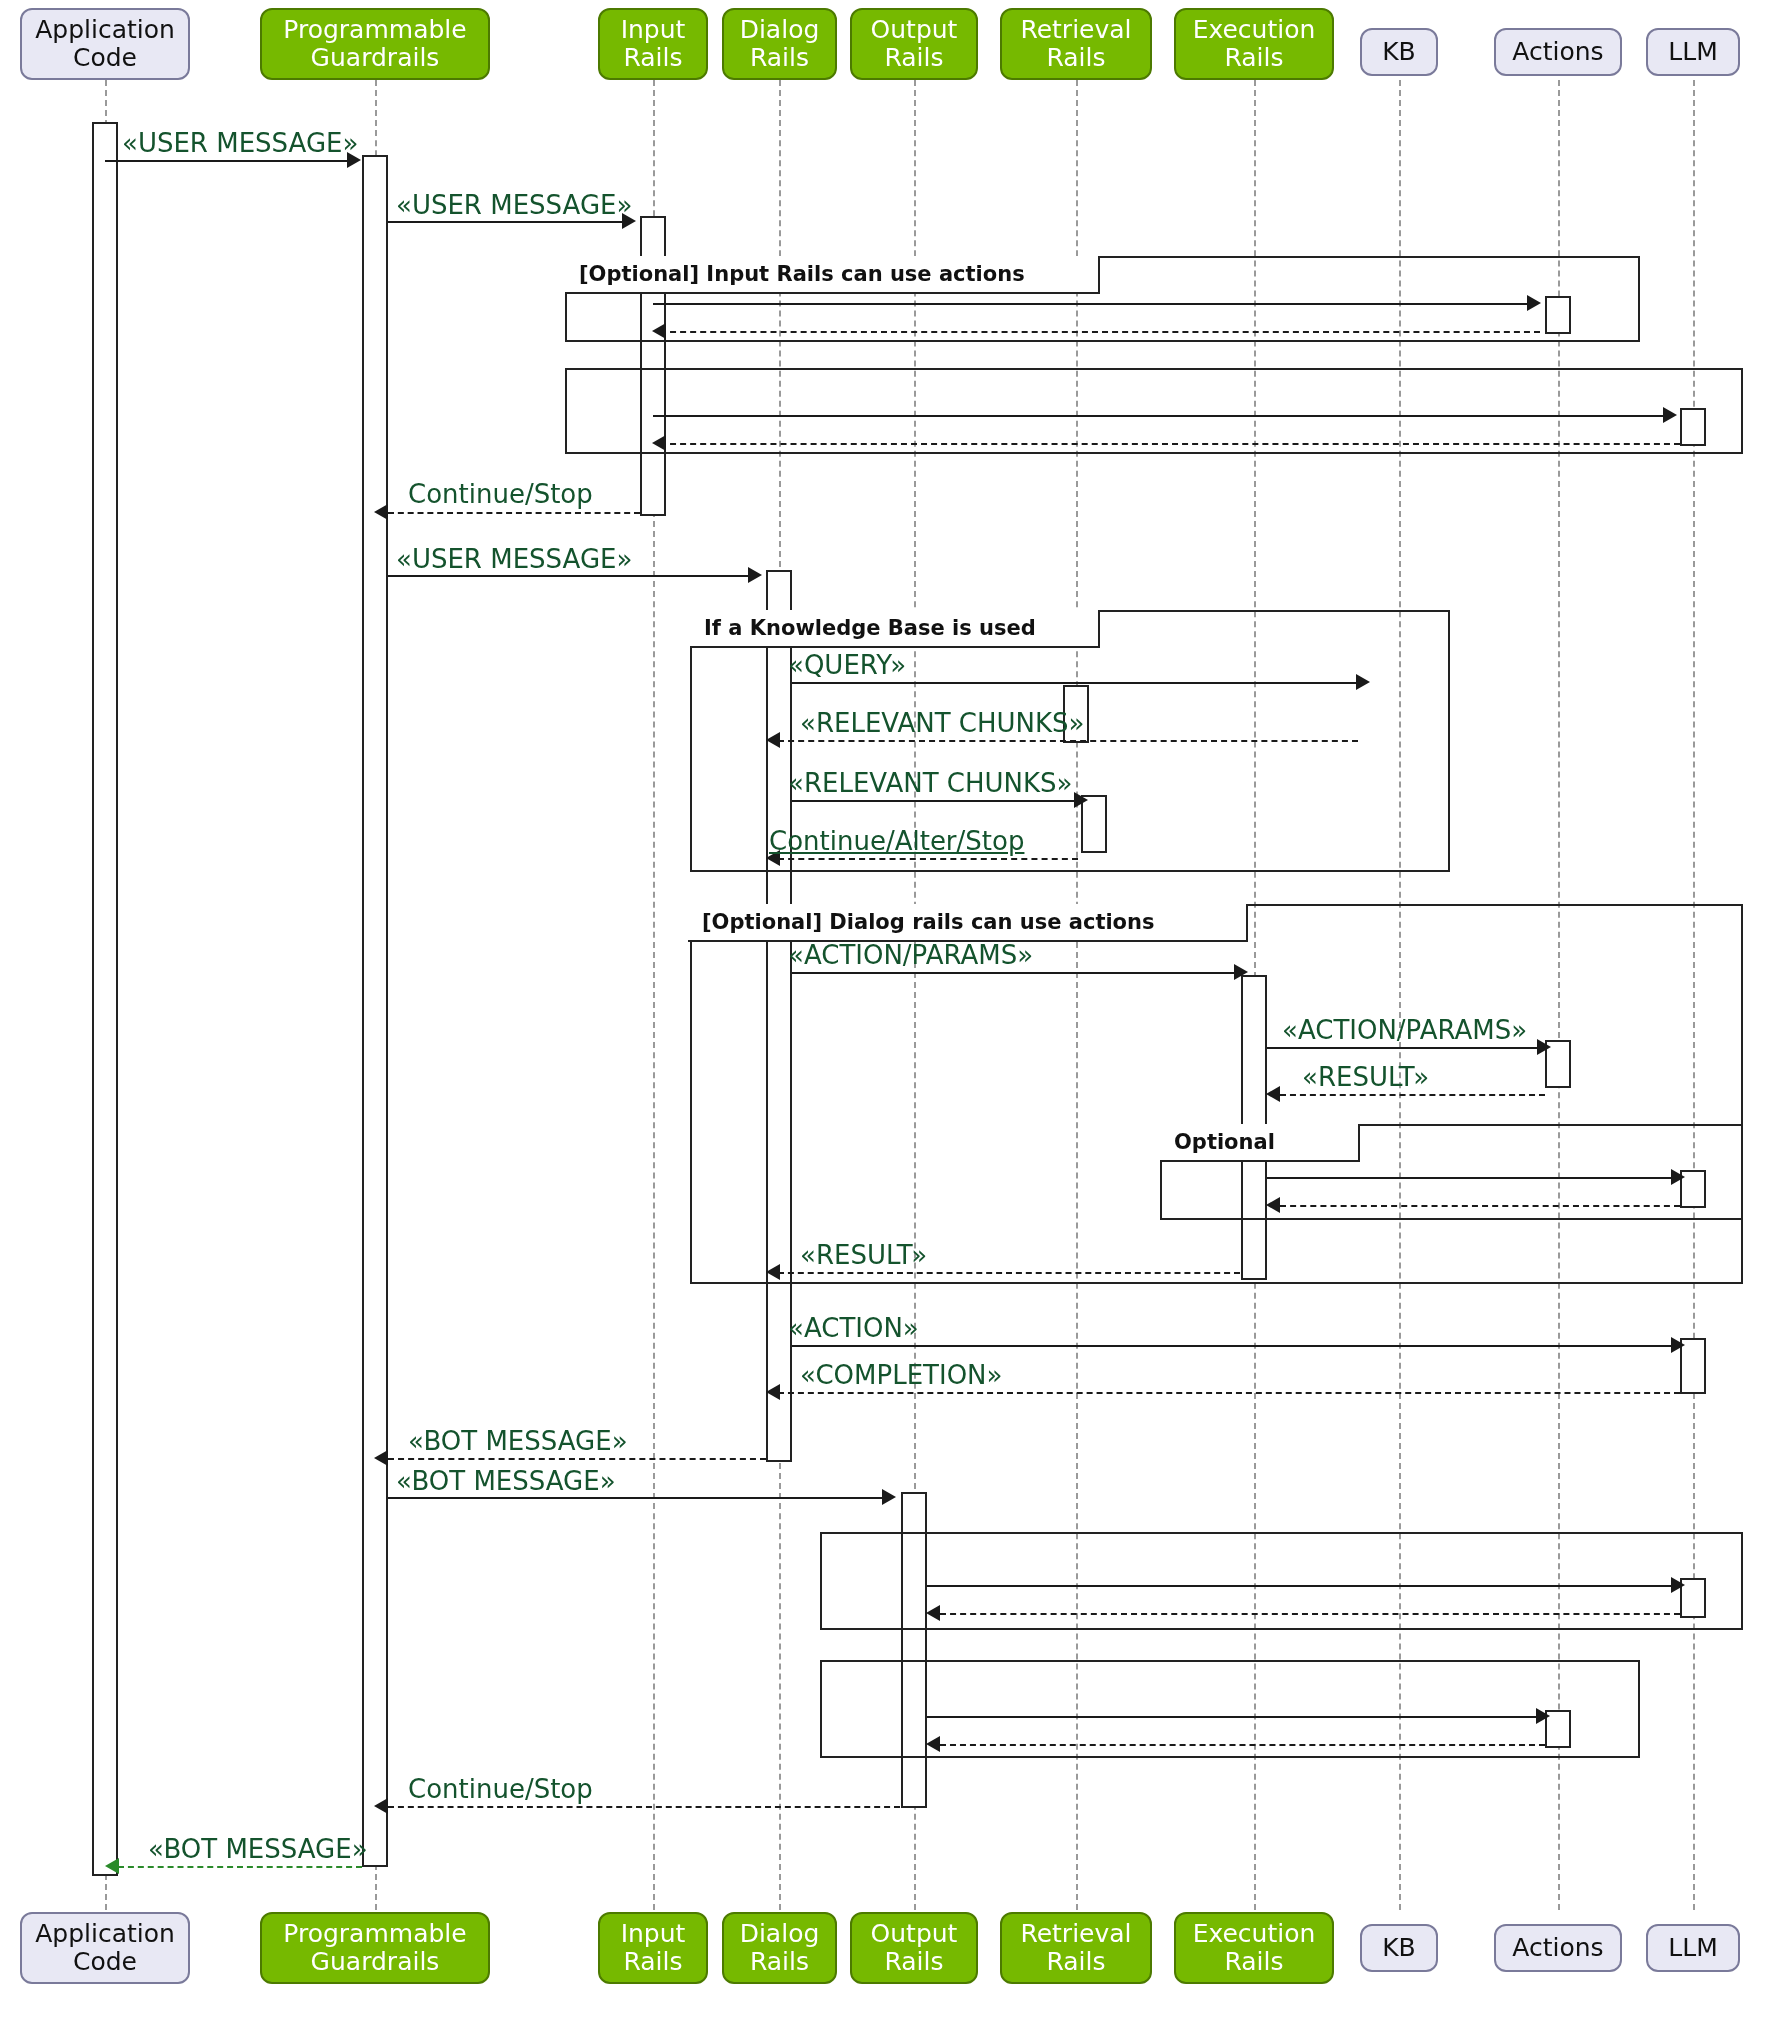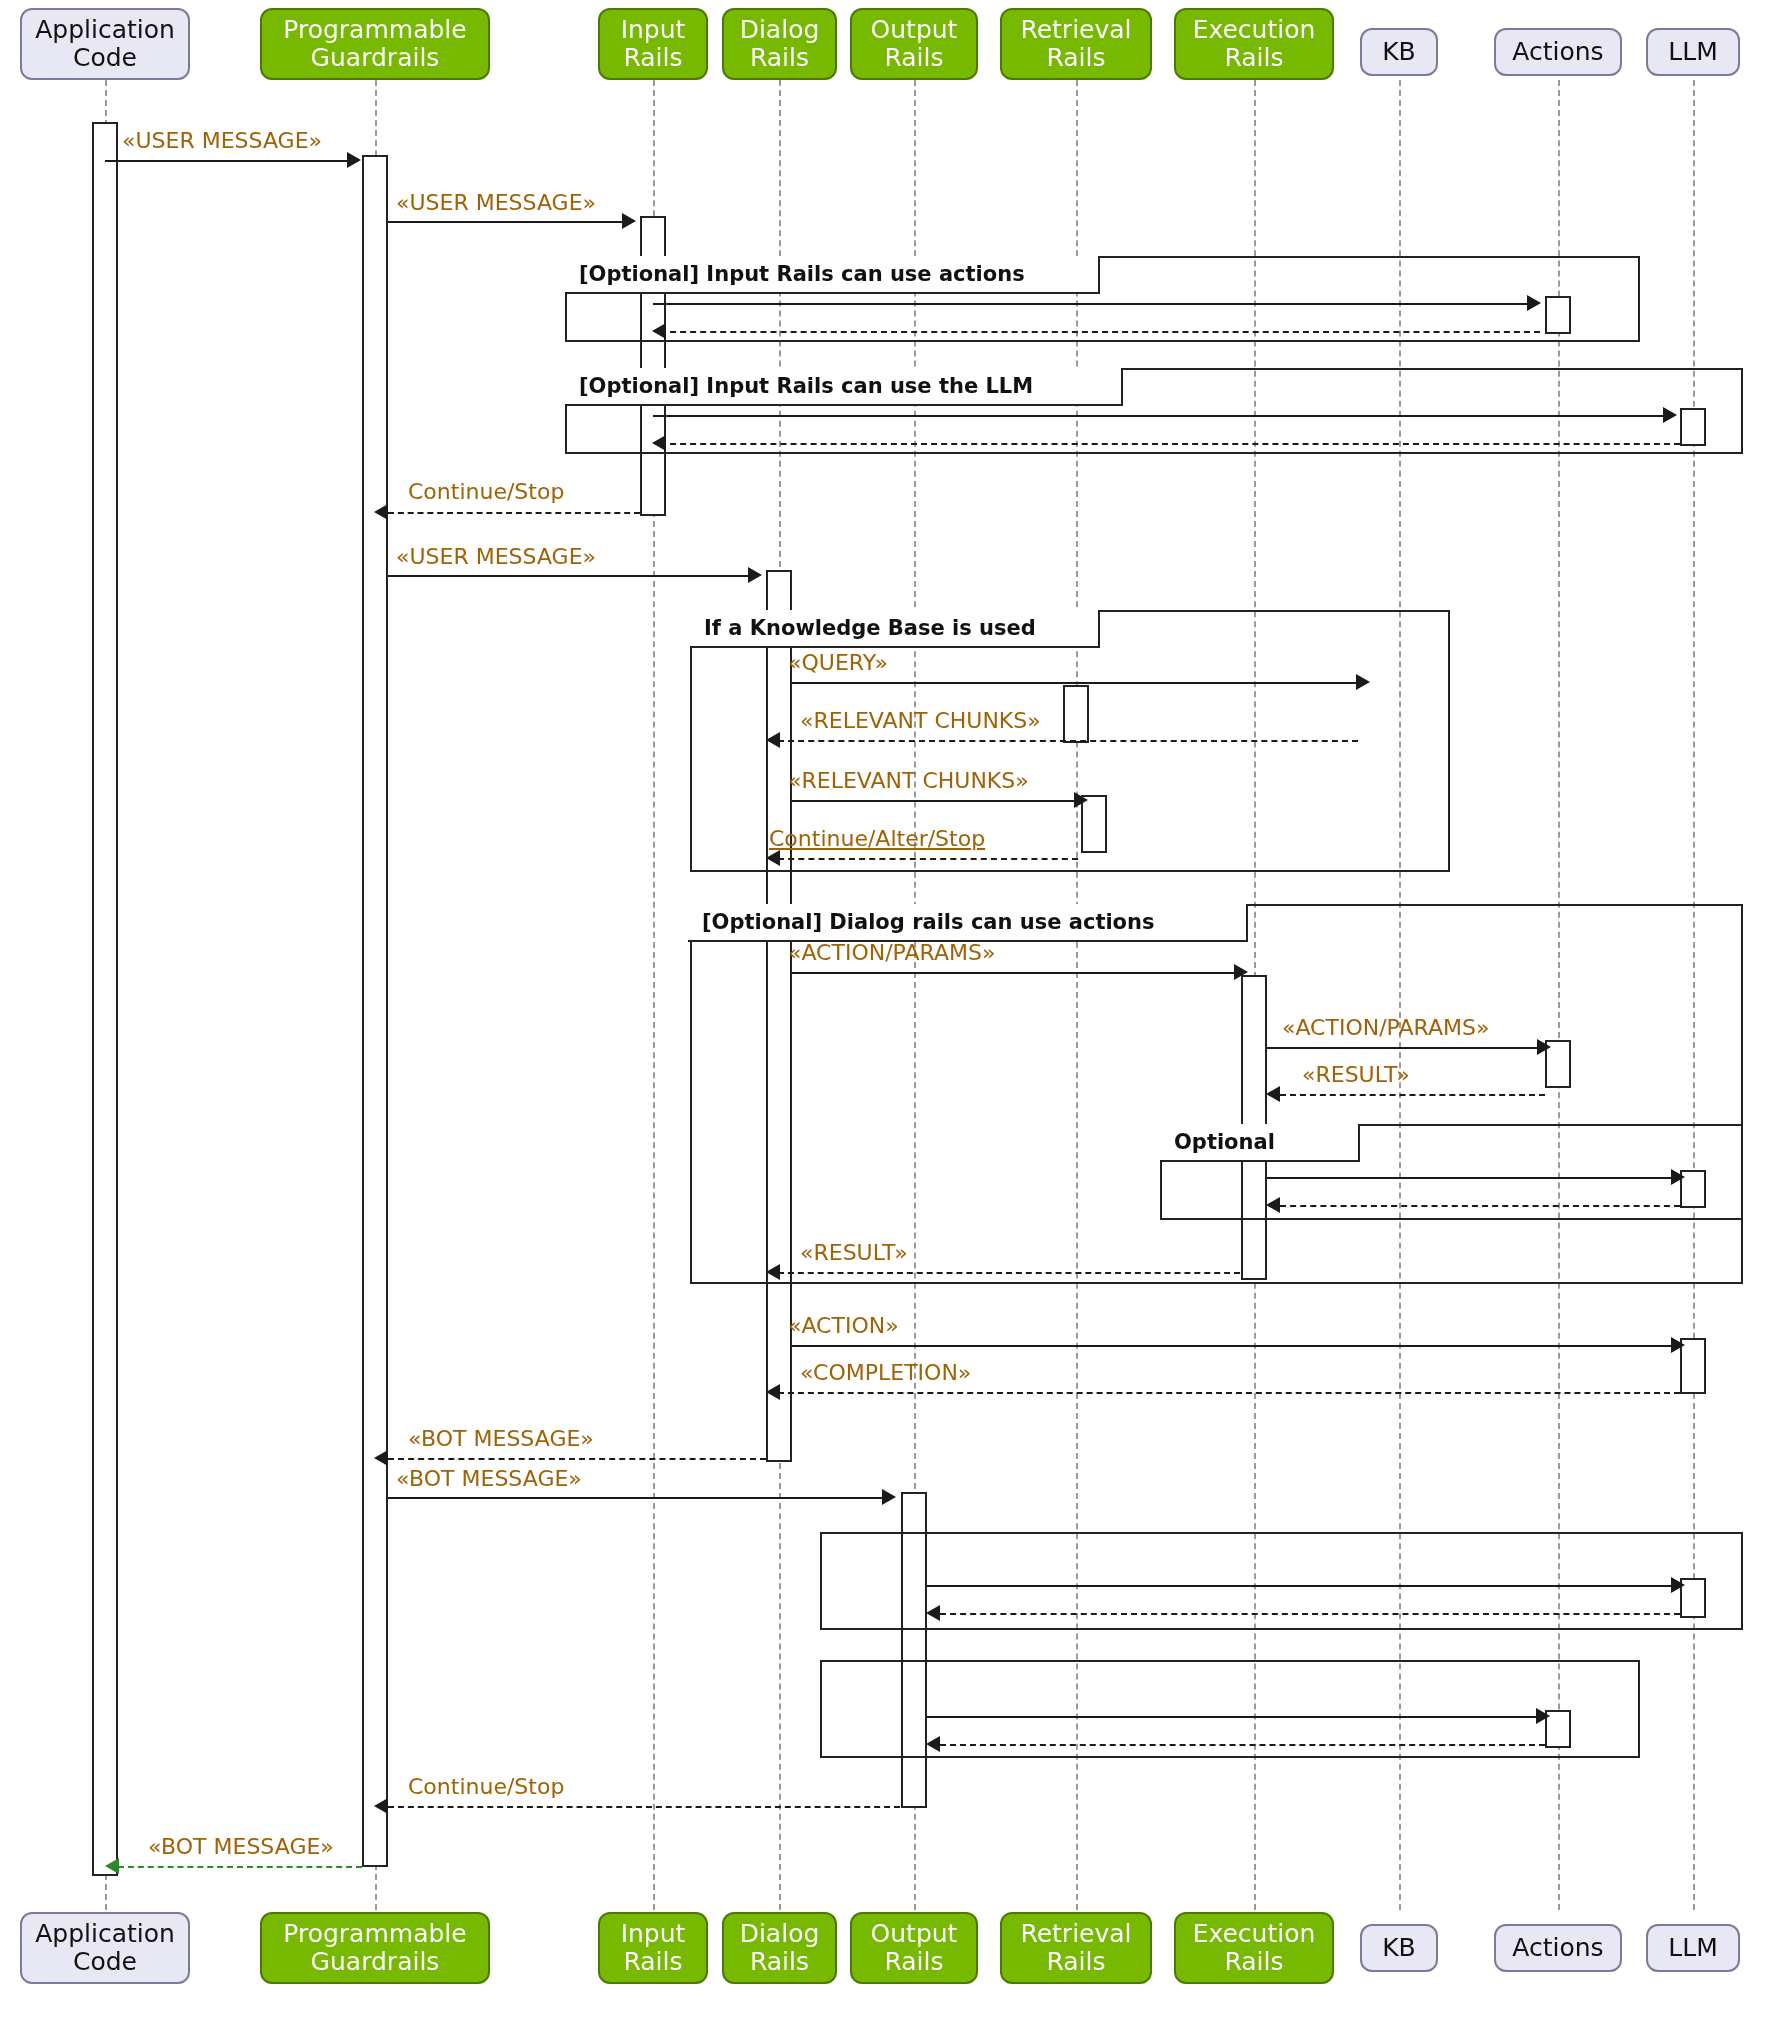--- a/index.html
+++ b/index.html
@@ -19,21 +19,21 @@
   .frame-label:after{content:"";position:absolute;right:-14px;top:0;width:0;height:0;border-top:0 solid transparent;}
 
   .msg{position:absolute;height:0;border-top:2px solid #1a1a1a;}
   .msg.dashed{border-top:2px dashed #1a1a1a;}
   .msg.green{border-top:2px dashed #2a8a2a;}
   .arrowhead{position:absolute;width:0;height:0;}
   .ah-right{border-top:8px solid transparent;border-bottom:8px solid transparent;border-left:14px solid #1a1a1a;}
   .ah-left{border-top:8px solid transparent;border-bottom:8px solid transparent;border-right:14px solid #1a1a1a;}
   .ah-left-green{border-top:8px solid transparent;border-bottom:8px solid transparent;border-right:14px solid #2a8a2a;}
 
-  .msglabel{position:absolute;font-size:22px;color:#a16207;white-space:nowrap;}
+  .msglabel{position:absolute;font-size:26px;color:#14532d;white-space:nowrap;}
 </style>
 </head>
 <body>
 
 <div id="canvas">
 
   <div class="participant p-plain" style="left:20px;top:8px;width:170px;height:72px;">
     <div><span>Application</span><br><span>Code</span></div>
   </div>
   <div class="participant p-green" style="left:260px;top:8px;width:230px;height:72px;">
@@ -90,23 +90,20 @@
   <div class="activation" style="left:901px;top:1492px;width:26px;height:316px;"></div>
   <div class="activation" style="left:1680px;top:1578px;width:26px;height:40px;"></div>
   <div class="activation" style="left:1545px;top:1710px;width:26px;height:38px;"></div>
 
   <div class="frame" style="left:565px;top:256px;width:1075px;height:86px;"></div>
   <div class="frame-label" style="left:565px;top:256px;width:535px;height:38px;">
     <span>[Optional] Input Rails can use actions</span>
   </div>
 
   <div class="frame" style="left:565px;top:368px;width:1178px;height:86px;"></div>
-  <div class="frame-label" style="left:565px;top:368px;width:558px;height:38px;">
-    <span>[Optional] Input Rails can use the LLM</span>
-  </div>
 
   <div class="frame" style="left:690px;top:610px;width:760px;height:262px;"></div>
   <div class="frame-label" style="left:690px;top:610px;width:410px;height:38px;">
     <span>If a Knowledge Base is used</span>
   </div>
 
   <div class="frame" style="left:690px;top:904px;width:1053px;height:380px;"></div>
   <div class="frame-label" style="left:688px;top:904px;width:560px;height:38px;">
     <span>[Optional] Dialog rails can use actions</span>
   </div>

